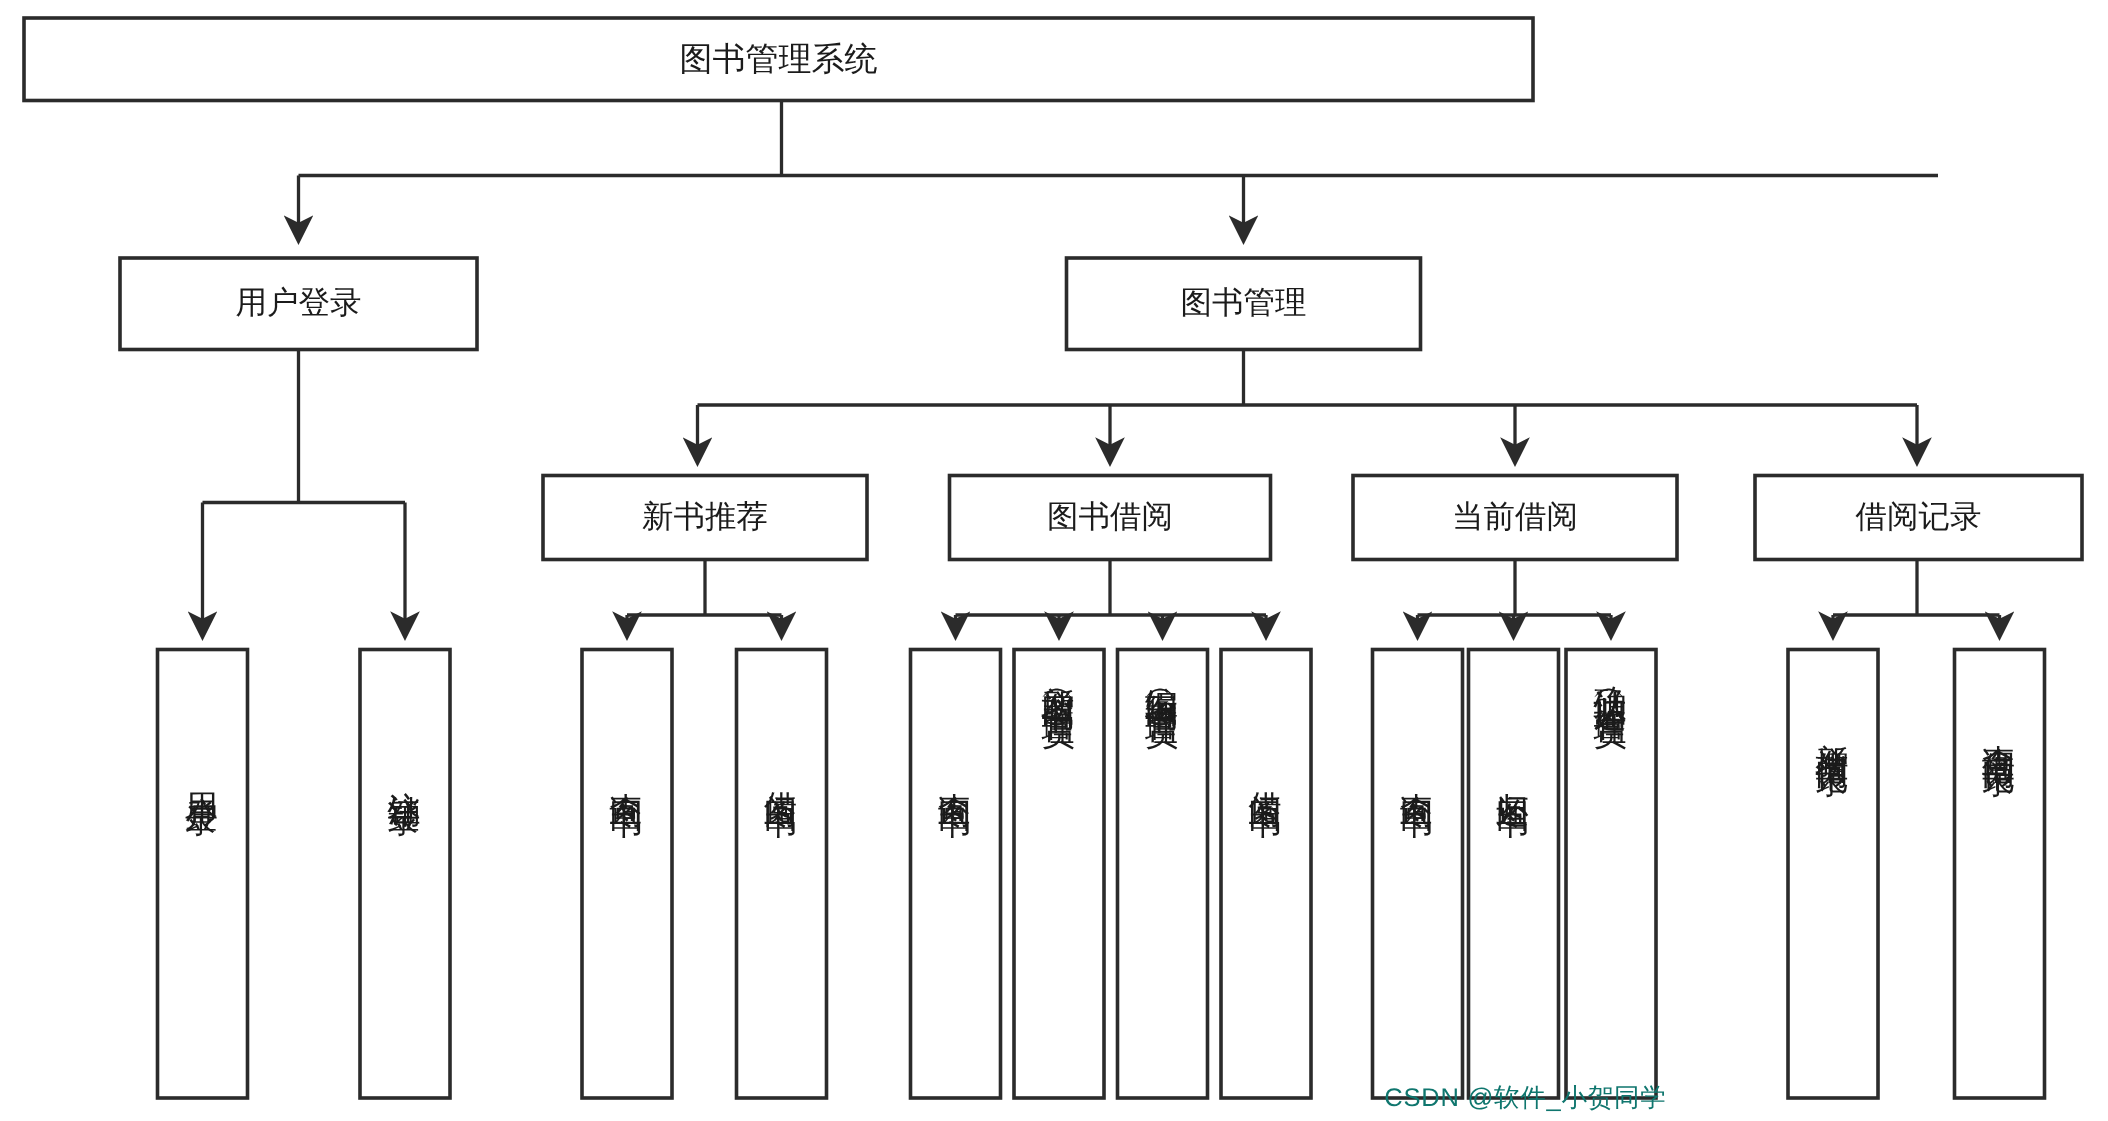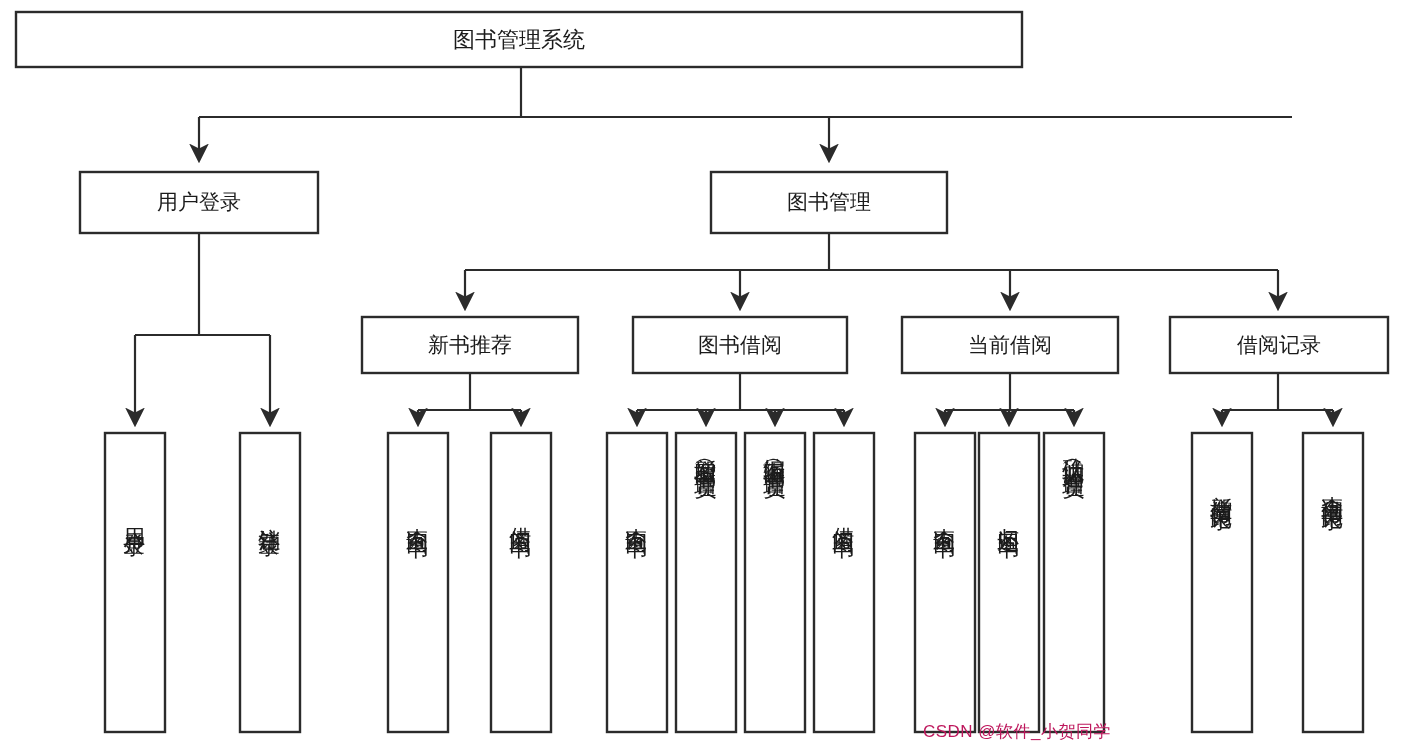--- a/index.html
+++ b/index.html
@@ -68,21 +68,21 @@
     white-space: nowrap;
     text-align: left;
     pointer-events: none;
   }
   .watermark {
     position: absolute;
     right: 8px;
     bottom: 4px;
     font-family: "Liberation Sans", "DejaVu Sans", sans-serif;
     font-size: 17px;
-    color: #be185d;
+    color: #0f766e;
     letter-spacing: 0.5px;
     white-space: nowrap;
   }
 </style>
 </head>
 <body>
 
 <div id="diagram-root">
 
   <svg class="flow" viewBox="0 0 1405 747" xmlns="http://www.w3.org/2000/svg">

